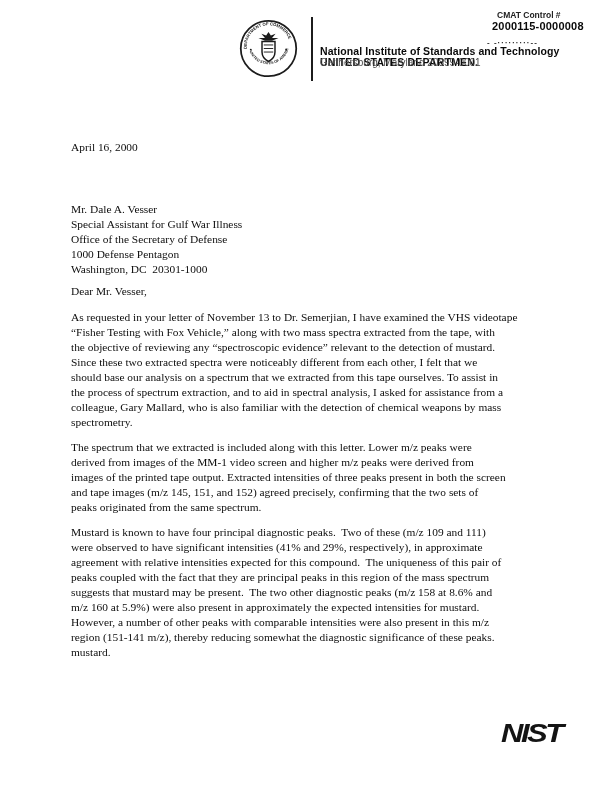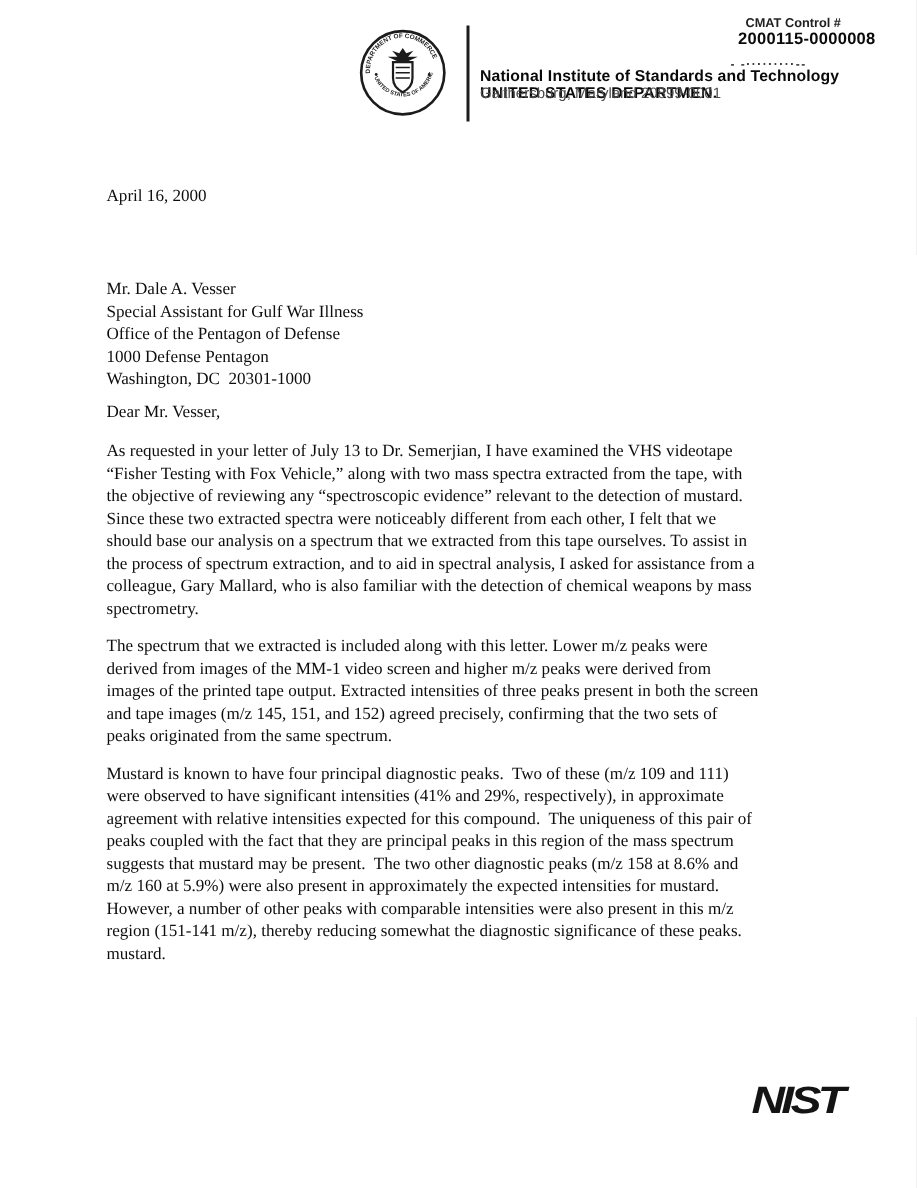--- a/index.html
+++ b/index.html
@@ -88,21 +88,21 @@
     left: 487px;
     top: 38px;
     font-family: "Liberation Sans", sans-serif;
     font-weight: bold;
     font-size: 8px;
     letter-spacing: 1px;
     color: #2a2a2a;
     white-space: pre;
   }
   
-  .body-text { font-size: 11.4px; line-height: 15px; }
+  .body-text { font-size: 11.4px; line-height: 15px; margin-top: 16px; }
   .date-line {
     position: absolute;
     left: 71px;
     top: 124px;
     white-space: pre;
   }
   .recipient-block {
     position: absolute;
     left: 71px;
     top: 186px;
@@ -166,29 +166,29 @@
   <div class="location-line">Gaithersburg, Maryland 20899-0001</div>
 
   <div class="cmat-label">CMAT Control #</div>
   <div class="cmat-number">2000115-0000008</div>
 
   <div class="date-line body-text">April 16, 2000</div>
 
   <div class="recipient-block body-text">
     <div class="line">Mr. Dale A. Vesser</div>
     <div class="line">Special Assistant for Gulf War Illness</div>
-    <div class="line">Office of the Pentagon of Defense</div>
+    <div class="line">Office of the Secretary of Defense</div>
     <div class="line">1000 Defense Pentagon</div>
     <div class="line">Washington, DC  20301-1000</div>
   </div>
 
   <div class="salutation body-text">Dear Mr. Vesser,</div>
 
   <div class="para para-1 body-text">
-    <div class="line">As requested in your letter of July 13 to Dr. Semerjian, I have examined the VHS videotape</div>
+    <div class="line">As requested in your letter of November 13 to Dr. Semerjian, I have examined the VHS videotape</div>
     <div class="line">“Fisher Testing with Fox Vehicle,” along with two mass spectra extracted from the tape, with</div>
     <div class="line">the objective of reviewing any “spectroscopic evidence” relevant to the detection of mustard.</div>
     <div class="line">Since these two extracted spectra were noticeably different from each other, I felt that we</div>
     <div class="line">should base our analysis on a spectrum that we extracted from this tape ourselves. To assist in</div>
     <div class="line">the process of spectrum extraction, and to aid in spectral analysis, I asked for assistance from a</div>
     <div class="line">colleague, Gary Mallard, who is also familiar with the detection of chemical weapons by mass</div>
     <div class="line">spectrometry.</div>
   </div>
 
   <div class="para para-2 body-text">

